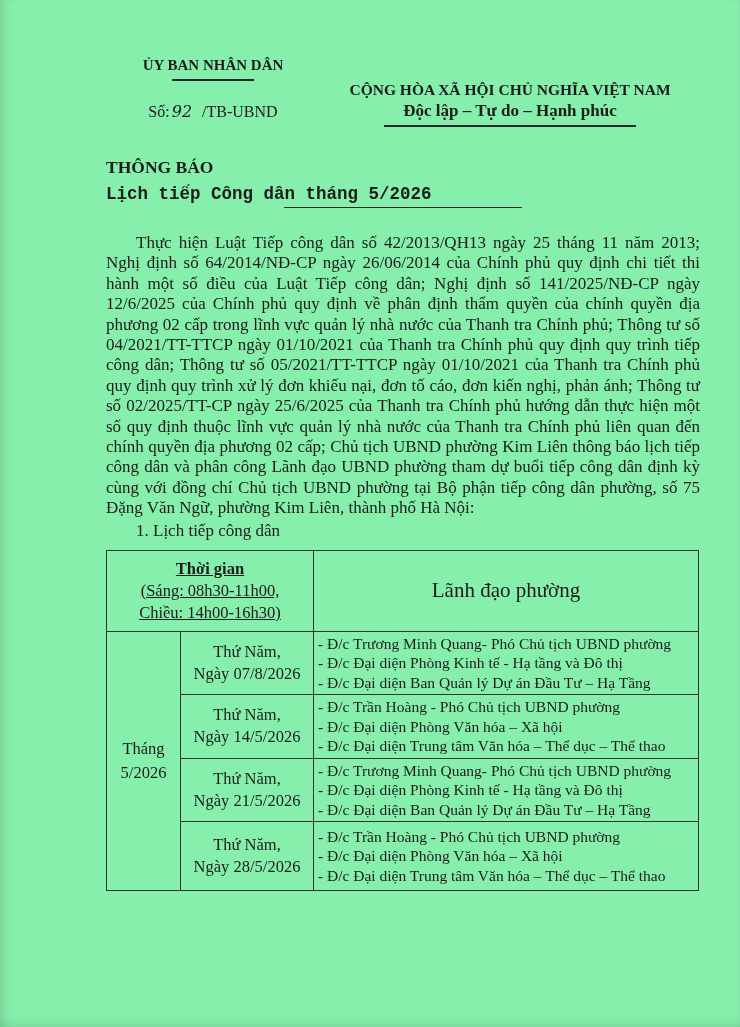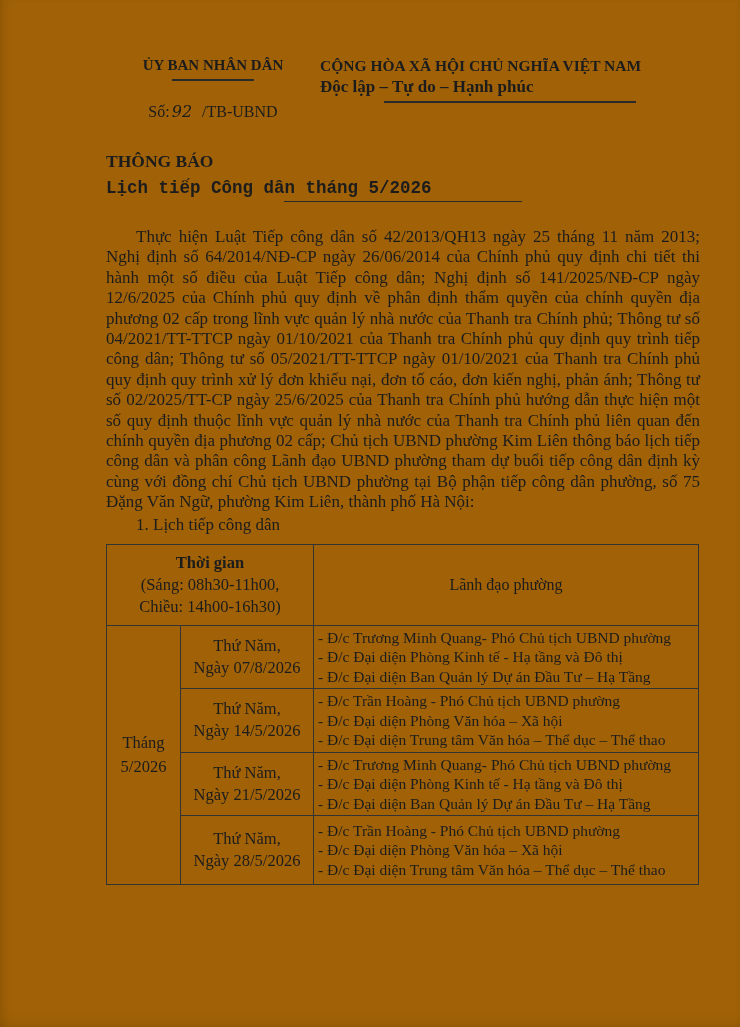--- a/index.html
+++ b/index.html
@@ -1,37 +1,37 @@
 <!DOCTYPE html>
 <html><head>
 <meta charset="utf-8">
 <style>
   html,body{margin:0;padding:0;background:#e9e9e9;}
   .page{
     position:relative;
     width:740px;height:1027px;
-    background:#a16207;
+    background:#86efac;
     font-family:"Liberation Serif","DejaVu Serif",serif;
     color:#1c1c1c;
     overflow:hidden;
     box-shadow: inset 10px 0 14px -10px rgba(0,0,0,.18),
                 inset 0 -10px 14px -10px rgba(0,0,0,.15),
                 inset -4px 0 8px -6px rgba(0,0,0,.08);
   }
   .content{padding:56px 40px 0 106px;}
 
   
   .doc-header{display:flex;align-items:flex-start;}
   .hdr-left{width:214px;text-align:center;flex:none;}
   .hdr-left .l1,.hdr-left .l2{font-weight:bold;font-size:15px;line-height:19px;white-space:nowrap;}
   .rule{border:0;border-top:2px solid #2a2a2a;margin:4px auto 0;}
   .hdr-left .rule{width:82px;}
   .so-line{margin-top:21px;font-size:16px;white-space:nowrap;}
   .so-line .hand{padding:0 10px 0 2px;}
-  .hdr-right{flex:1;text-align:left;}
+  .hdr-right{flex:1;text-align:center;margin-top:24px;}
   .hdr-right .l1{font-weight:bold;font-size:15.5px;line-height:19px;white-space:nowrap;}
   .hdr-right .l2{font-weight:bold;font-size:17px;line-height:21px;margin-top:1px;white-space:nowrap;}
   .hdr-right .rule{width:252px;}
   .date-line{margin-top:19px;font-style:italic;font-weight:bold;font-size:16.5px;white-space:nowrap;}
   .hand{font-family:"DejaVu Serif",serif;font-style:italic;font-weight:normal;}
   .date-line .hand{position:relative;top:-2px;padding:0 4px;}
 
   
   .title-block{text-align:left;margin-top:29px;}
   .title-block .t1{font-weight:bold;font-size:17.5px;line-height:22px;}
@@ -53,23 +53,23 @@
     margin-top:9px;
     width:592px;
     table-layout:fixed;
   }
   table.schedule td,table.schedule th{
     border:1.5px solid #333333;
     padding:2px 4px;
     vertical-align:middle;
     font-weight:normal;
   }
-  .th-time{height:76px;text-align:center;font-size:16.5px;line-height:22px;}
+  .th-time{height:76px;text-align:center;font-size:16.5px;line-height:22px;text-decoration:underline;}
   .th-time .b{font-weight:bold;}
-  .th-leaders{text-align:center;font-weight:bold;font-size:16px;}
+  .th-leaders{text-align:center;font-weight:bold;font-size:21px;}
   .cell-month{text-align:center;font-size:16.5px;line-height:24px;}
   .cell-date{text-align:center;font-size:16.5px;line-height:22px;height:58px;}
   .cell-leaders{font-size:15.5px;line-height:19.5px;padding-left:7px;text-align:left;}
   tr.last .cell-date{height:64px;}
 </style>
 </head>
 <body>
 
 <div class="page">
   <div class="content">

